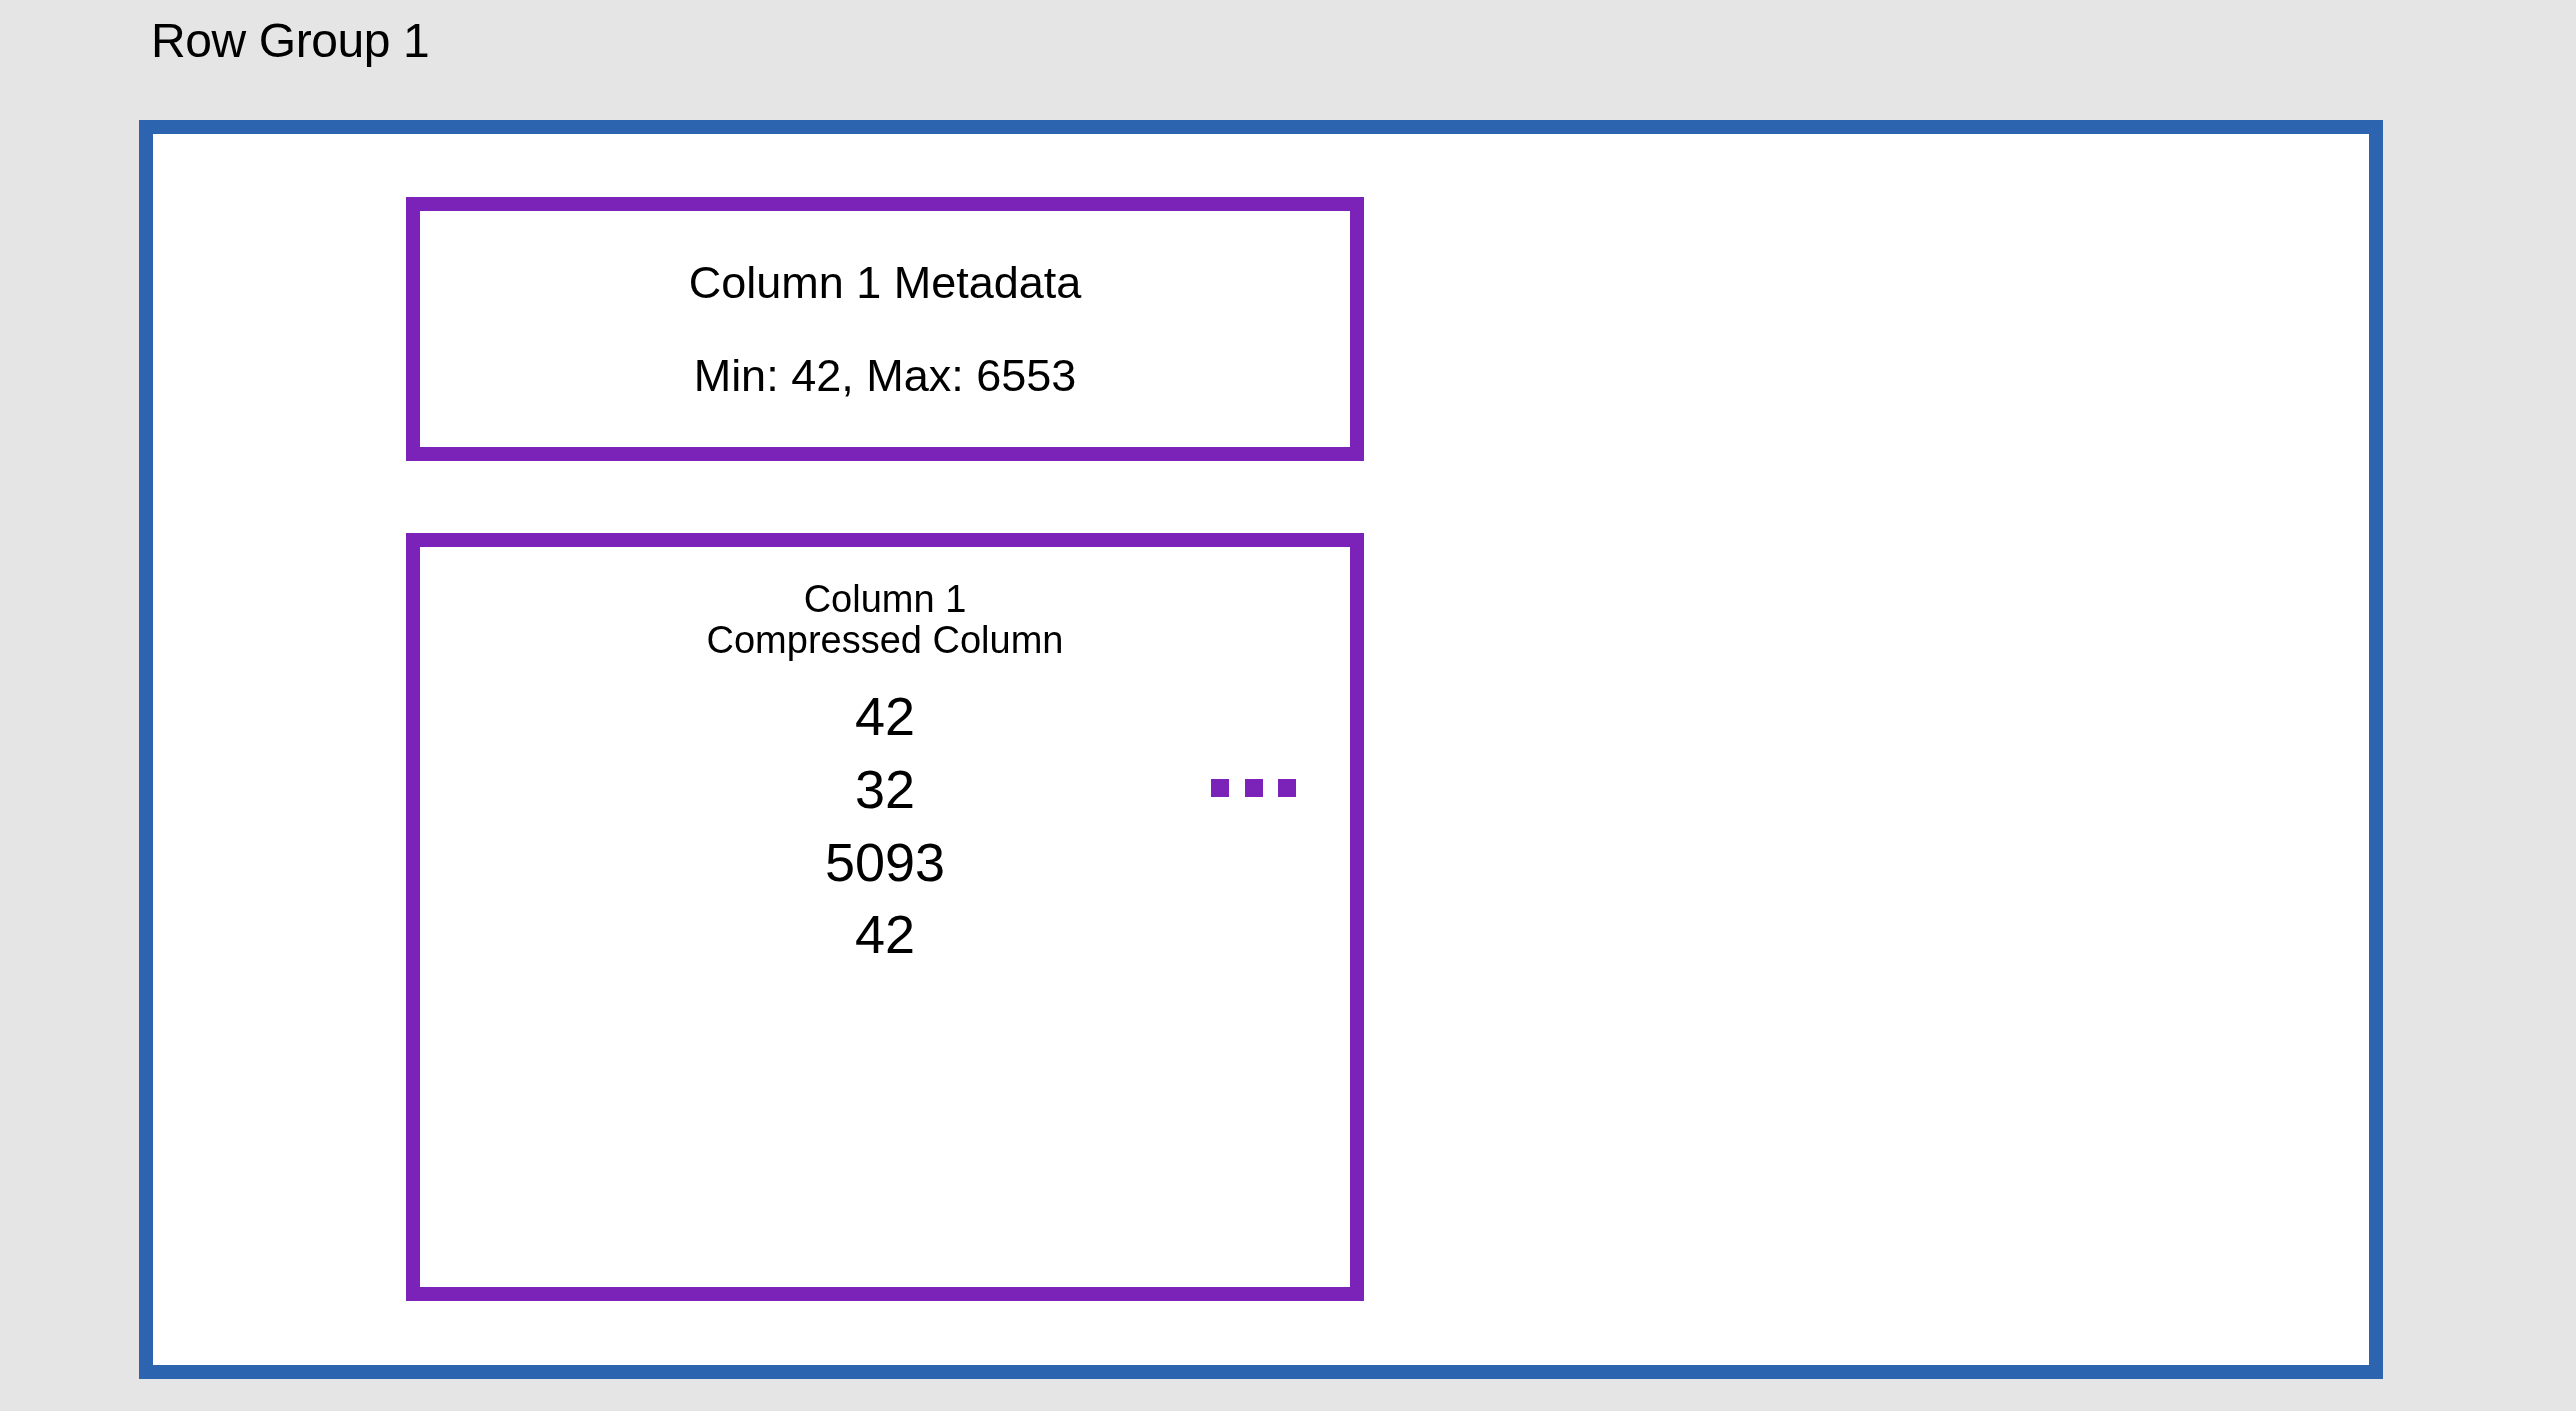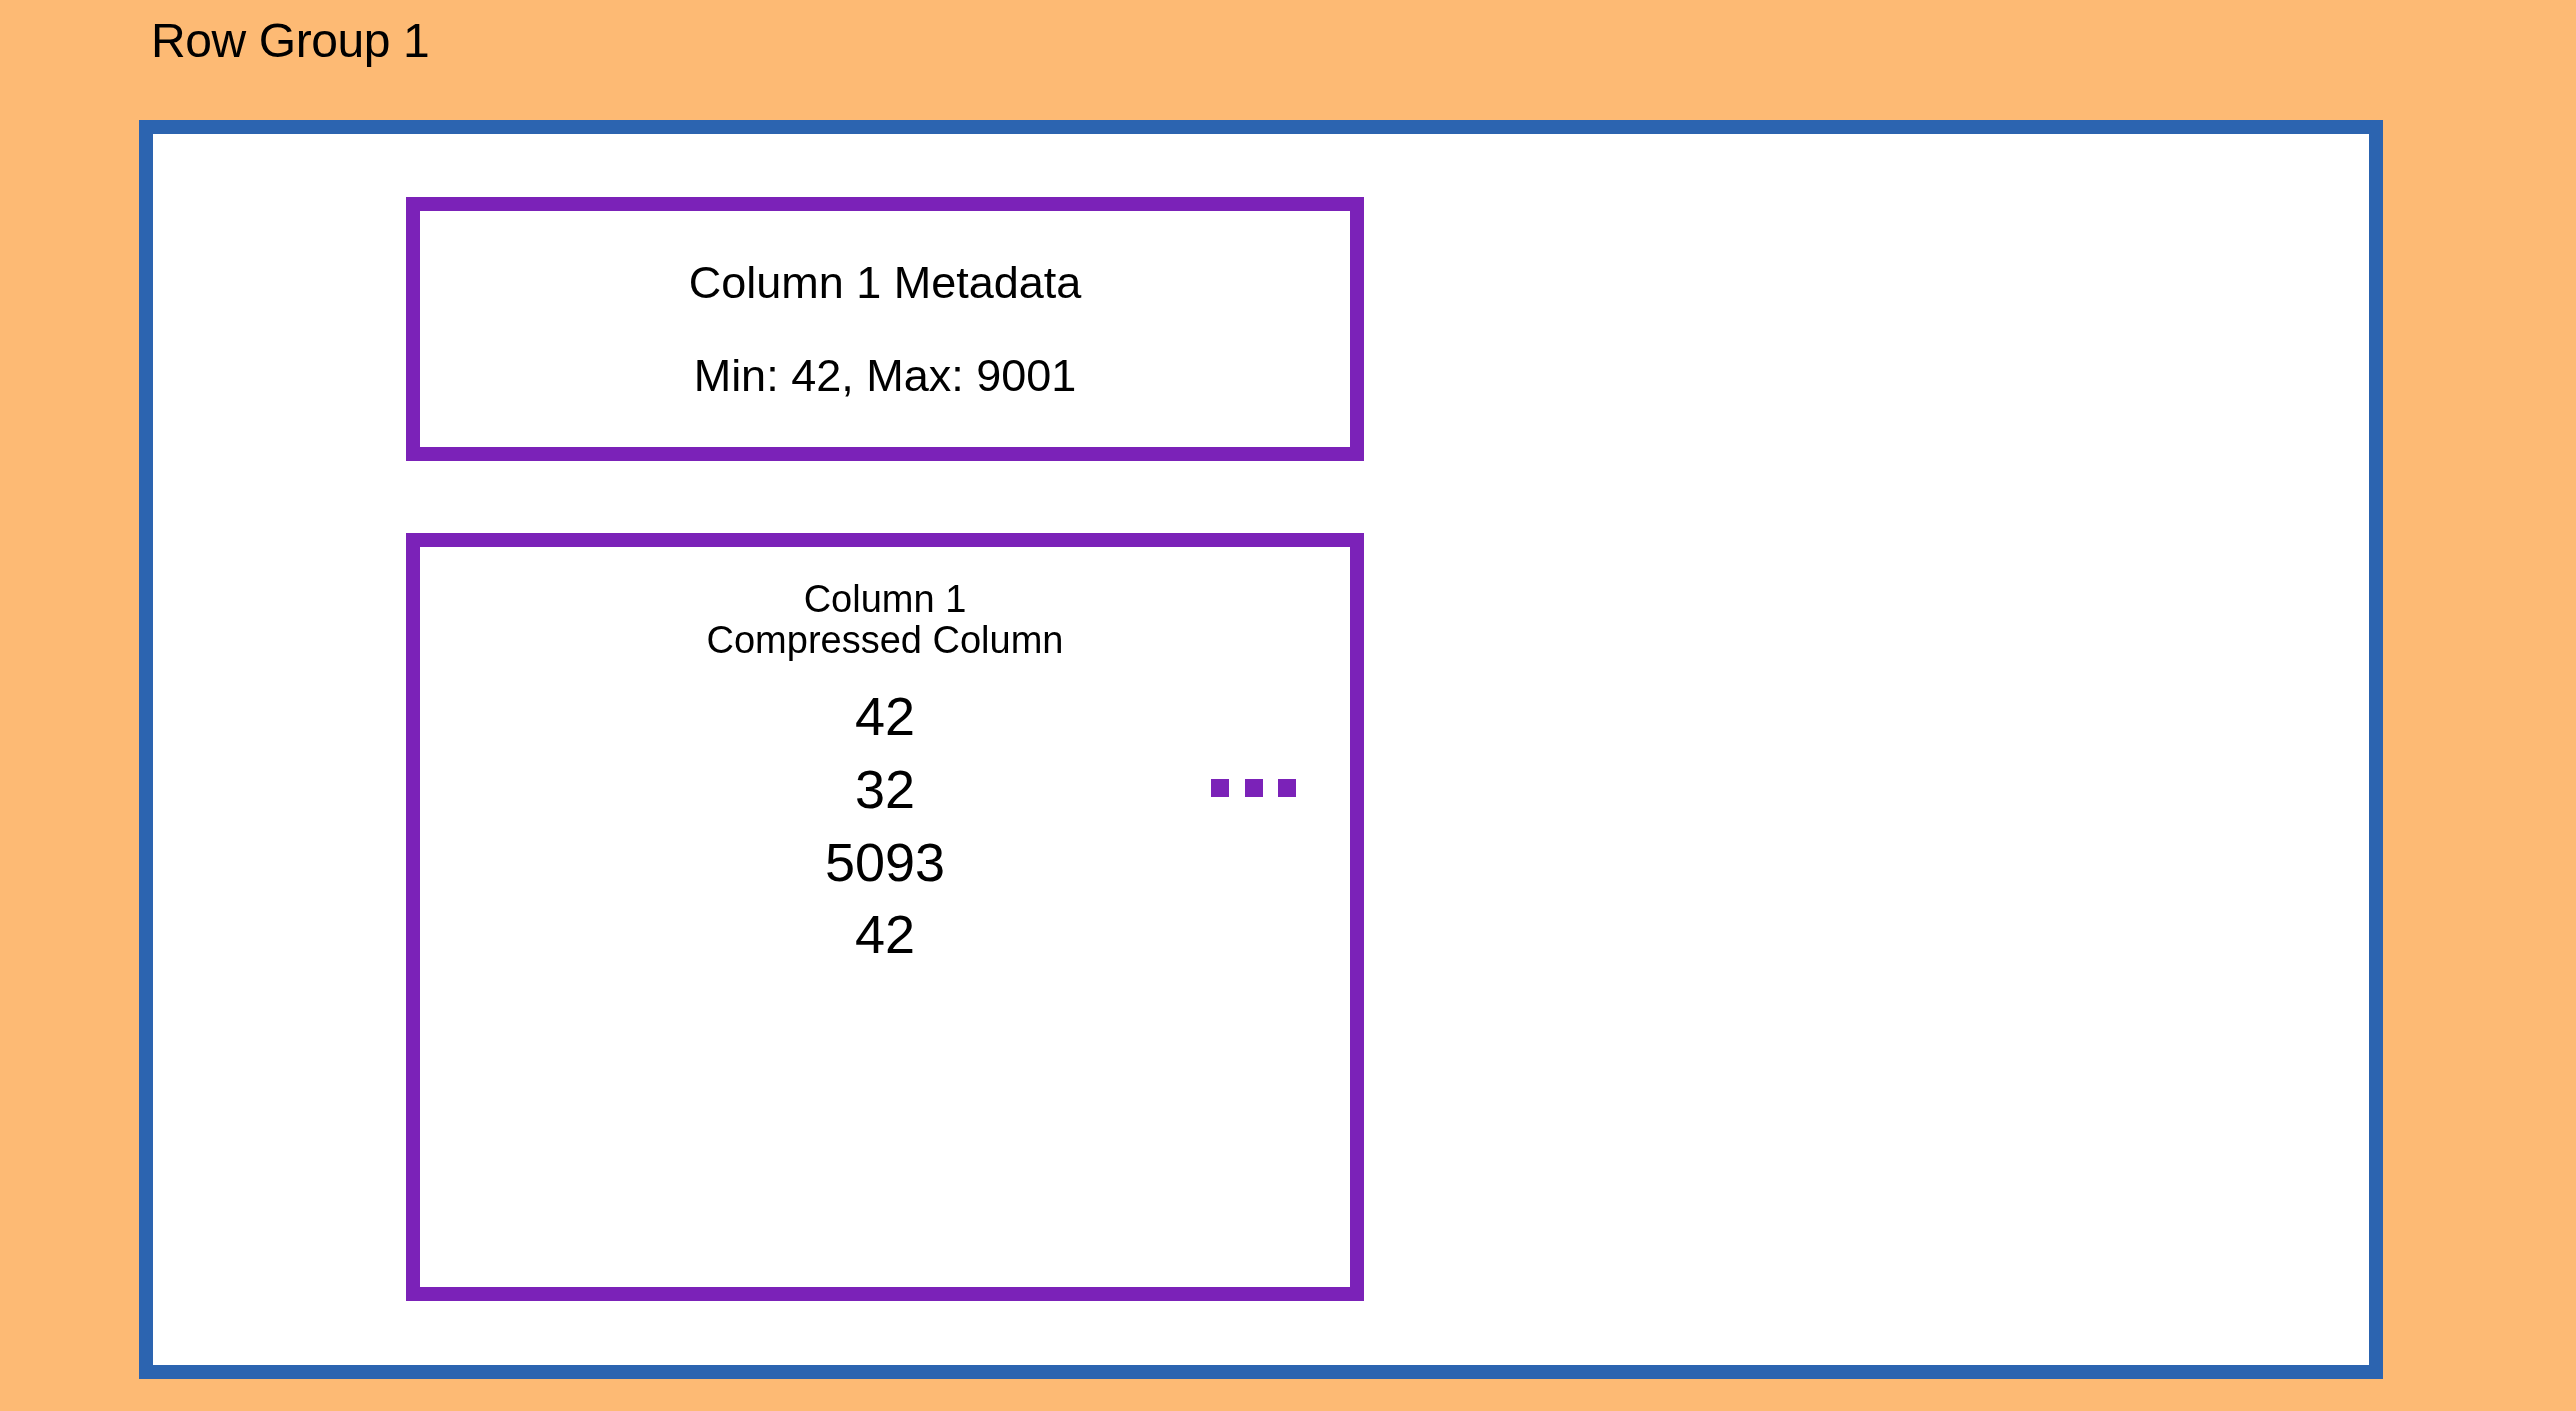--- a/index.html
+++ b/index.html
@@ -10,21 +10,21 @@
   }
   body {
     font-family: "Liberation Sans", sans-serif;
     -webkit-font-smoothing: antialiased;
   }
 
   #canvas {
     position: relative;
     width: 2576px;
     height: 1412px;
-    background: #fdba74;
+    background: #e5e5e5;
     overflow: hidden;
   }
 
   
   .diagram-title {
     position: absolute;
     left: 151px;
     top: 17px;
     font-size: 48px;
     line-height: 1.0;
@@ -142,21 +142,21 @@
 
   <div class="diagram-title">Row Group 1</div>
 
   <div class="row-group-box"></div>
 
   <div class="columns-area">
 
     <div class="col-block left">
       <div class="purple-box meta-box col-block left" style="left:203px; width:958px;">
         <div class="meta-line meta-title">Column 1 Metadata</div>
-        <div class="meta-line meta-stats">Min: 42, Max: 9001</div>
+        <div class="meta-line meta-stats">Min: 42, Max: 6553</div>
       </div>
 
       <div class="purple-box values-box col-block left" style="left:203px; width:958px;">
         <div class="vb-header">
           <span class="hdr-line">Column 1</span>
           <span class="hdr-line">Compressed Column</span>
         </div>
         <div class="vb-list">
           <div class="vb-item">42</div>
           <div class="vb-item">32</div>

